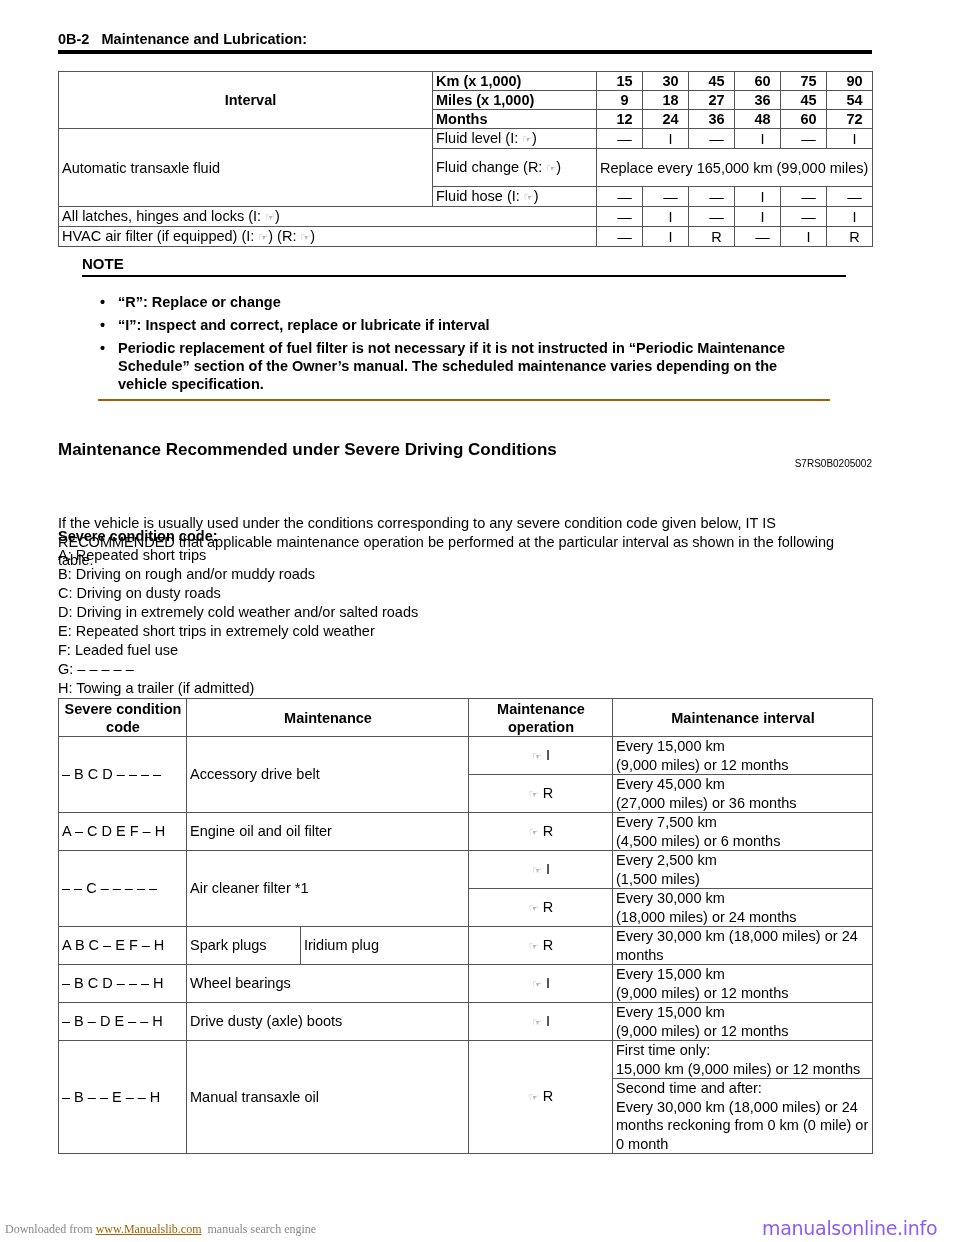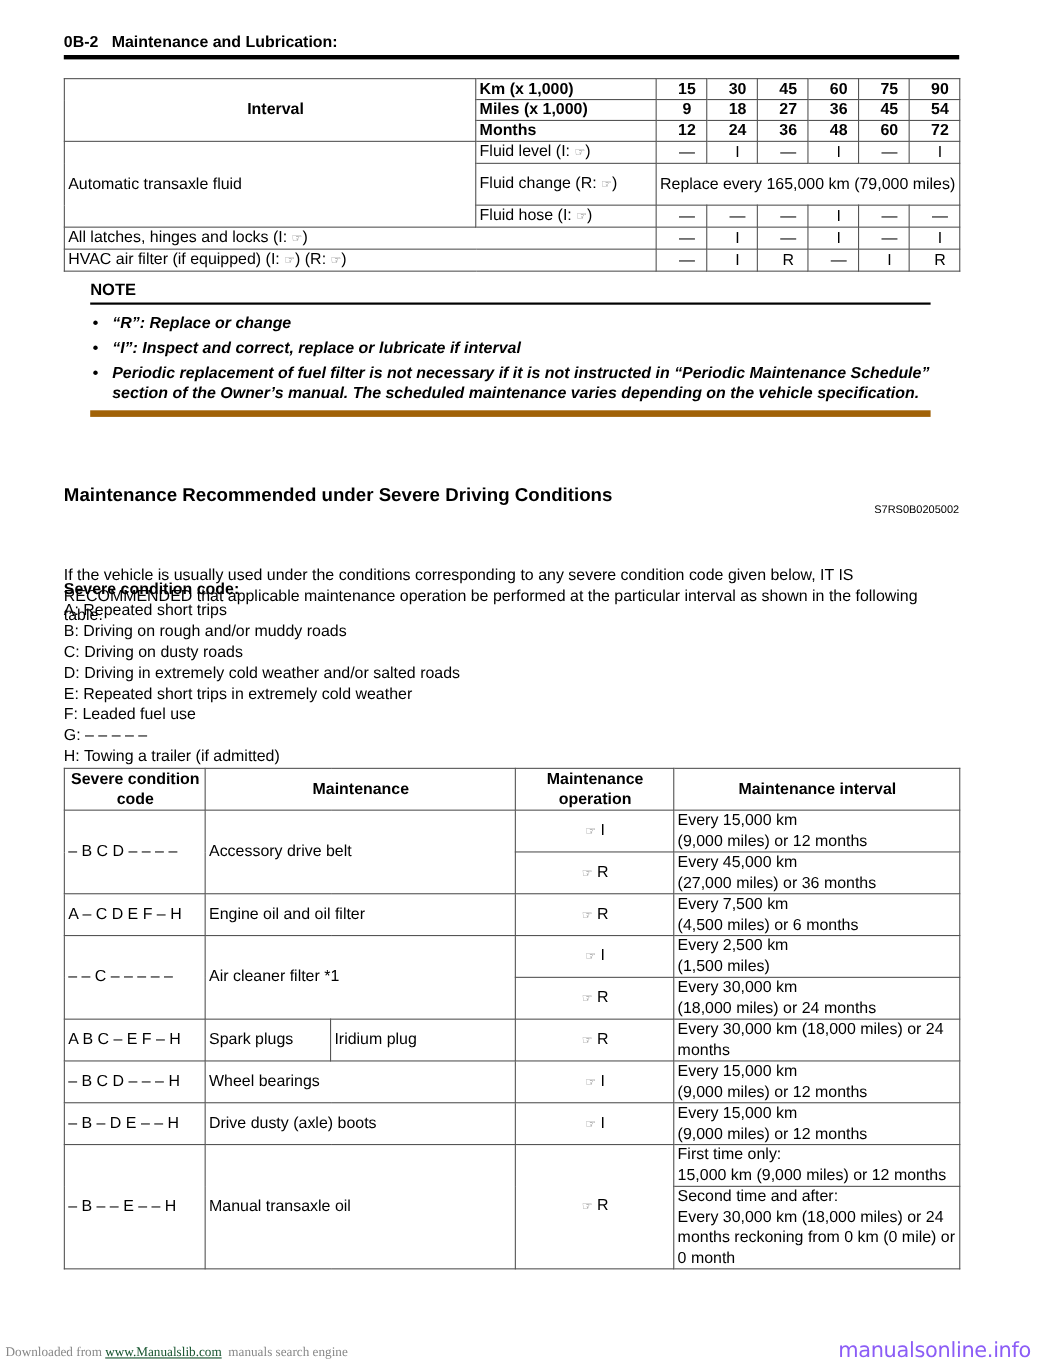--- a/index.html
+++ b/index.html
@@ -11,36 +11,36 @@
   table { border-collapse:collapse; position:absolute; table-layout:fixed; }
   td, th { border:1px solid #555; padding:0 2px 0 3px; font-size:14.5px; line-height:18px; vertical-align:middle; }
   #t1 { left:58px; top:71px; width:814px; }
   #t1 td { height:18px; }
   #t1 .b { font-weight:bold; }
   #t1 .c { text-align:center;padding-left:12px; }
   #t1 .tall { height:37px; }
   .hand { font-size:11px; color:#777; }
   #note { left:82px; top:255px; width:764px; }
   #note .title { font-weight:bold; font-size:15px; font-family:"Liberation Sans Narrow","Liberation Sans", sans-serif; height:20px; border-bottom:2px solid #000; }
-  #note ul { list-style:none; margin:0; padding:0; border-bottom:6px solid #a16207; padding-bottom:6px;font-style:italic; }
+  #note ul { list-style:none; margin:16px; padding:0; border-bottom:2px solid #a16207; padding-bottom:6px; }
   #note li { position:relative; padding-left:20px; font-weight:bold; font-size:14.5px; line-height:18px; margin-top:5px; transform-origin:left; }
   #note li:first-child { margin-top:8px; }
   #note li::before { content:"•"; position:absolute; left:2px; }
   #sec-h { left:58px; top:440px; font-weight:bold; font-size:17px;text-align:center; }
   #sec-id { right:88px; top:458px; font-size:10px; }
   #body-text { left:58px; top:474px; width:814px; font-size:14.5px; line-height:18.5px;margin-top:40px; }
   #codes { left:58px; top:527px; font-size:14.5px; line-height:19px; }
   #codes .h { font-weight:bold; }
   #t2 { left:58px; top:698px; width:814px; }
   #t2 th { font-weight:bold; text-align:center; line-height:18px; height:37px; }
   #t2 td { line-height:18.5px; }
   #t2 .op { text-align:center; }
   #t2 .iv { height:37px; }
   #footer { left:5px; top:1222px; font-family:"Liberation Serif", serif; font-size:12px; color:#888; }
-  #footer a { color:#14532d; text-decoration:underline; }
+  #footer a { color:#a16207; text-decoration:underline; }
   #wm { left:762px; top:1217px; font-size:19px; color:#8b5cf6; font-family:"DejaVu Sans", sans-serif; letter-spacing:-0.3px; }
 </style>
 </head>
 <body>
 
 <div id="hdr" class="abs">
   <span><span style="position:static">0B-2</span>&nbsp;&nbsp;&nbsp;<span style="position:static">Maintenance and Lubrication:</span></span>
 </div>
 
 <table id="t1">
@@ -88,21 +88,21 @@
         <td>Fluid level (I: <span class="hand">☞</span>)</td>
         <td class="c">—</td>
         <td class="c">I</td>
         <td class="c">—</td>
         <td class="c">I</td>
         <td class="c">—</td>
         <td class="c">I</td>
       </tr>
       <tr>
         <td class="tall">Fluid change (R: <span class="hand">☞</span>)</td>
-        <td colspan="6">Replace every 165,000 km (79,000 miles)</td>
+        <td colspan="6">Replace every 165,000 km (99,000 miles)</td>
       </tr>
       <tr>
         <td>Fluid hose (I: <span class="hand">☞</span>)</td>
         <td class="c">—</td>
         <td class="c">—</td>
         <td class="c">—</td>
         <td class="c">I</td>
         <td class="c">—</td>
         <td class="c">—</td>
       </tr>

